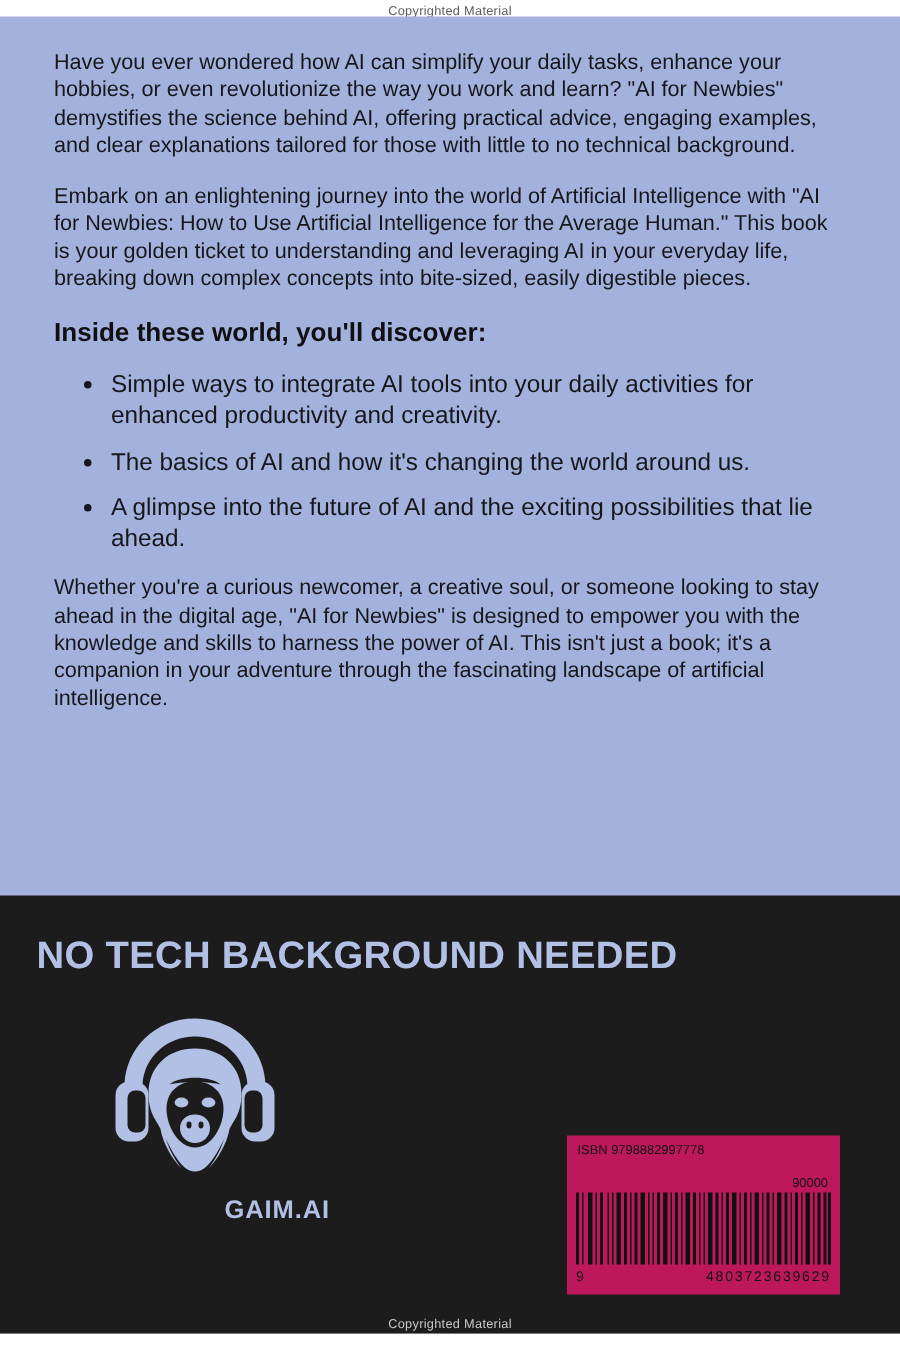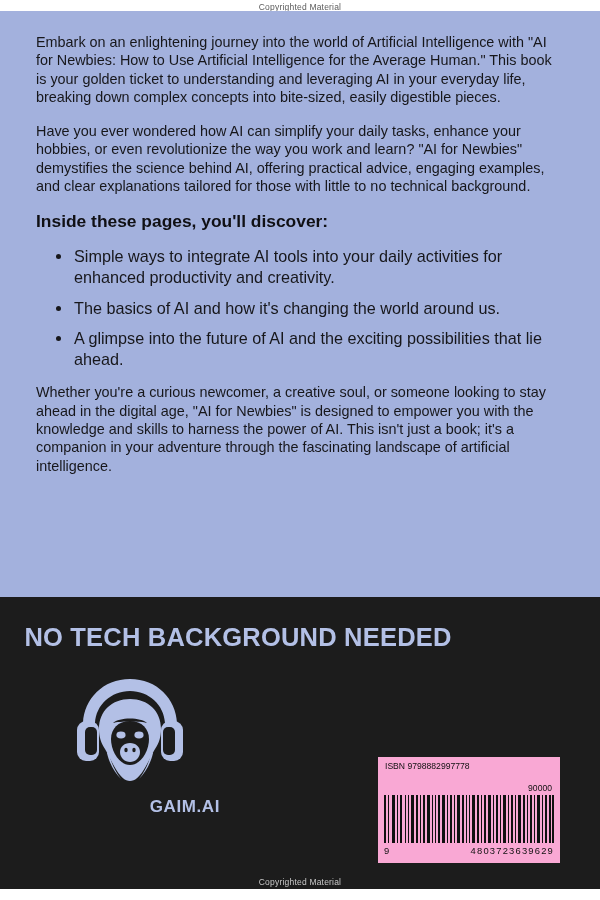--- a/index.html
+++ b/index.html
@@ -124,21 +124,21 @@
     font-weight: bold;
     letter-spacing: 0.6px;
     font-family: "Liberation Sans", sans-serif;
   }
   .barcode-box {
     position: absolute;
     left: 378px;
     top: 160px;
     width: 182px;
     height: 106px;
-    background: #f9a8d4;
+    background: #be185d;
     box-sizing: border-box;
     padding: 3px 4px 0 4px;
   }
   .isbn-text {
     font-size: 8.6px;
     color: #111;
     font-family: "Liberation Sans", sans-serif;
     margin: 1px 0 0 3px;
   }
   .bc-ean {
@@ -189,24 +189,24 @@
 </head>
 <body>
 
 <div class="page">
 
   <div class="copyright-top">Copyrighted Material</div>
 
   <div class="cover">
 
     <div class="blue-area">
+      <p class="para">Have you ever wondered how AI can simplify your daily tasks, enhance your hobbies, or even revolutionize the way you work and learn? "AI for Newbies" demystifies the science behind AI, offering practical advice, engaging examples, and clear explanations tailored for those with little to no technical background.</p>
       <p class="para">Embark on an enlightening journey into the world of Artificial Intelligence with "AI for Newbies: How to Use Artificial Intelligence for the Average Human." This book is your golden ticket to understanding and leveraging AI in your everyday life, breaking down complex concepts into bite-sized, easily digestible pieces.</p>
-      <p class="para">Have you ever wondered how AI can simplify your daily tasks, enhance your hobbies, or even revolutionize the way you work and learn? "AI for Newbies" demystifies the science behind AI, offering practical advice, engaging examples, and clear explanations tailored for those with little to no technical background.</p>
-
-      <h2 class="inside-head">Inside these pages, you'll discover:</h2>
+
+      <h2 class="inside-head">Inside these world, you'll discover:</h2>
 
       <ul class="bullets">
         <li>Simple ways to integrate AI tools into your daily activities for enhanced productivity and creativity.</li>
         <li>The basics of AI and how it's changing the world around us.</li>
         <li>A glimpse into the future of AI and the exciting possibilities that lie ahead.</li>
       </ul>
 
       <p class="para">Whether you're a curious newcomer, a creative soul, or someone looking to stay ahead in the digital age, "AI for Newbies" is designed to empower you with the knowledge and skills to harness the power of AI. This isn't just a book; it's a companion in your adventure through the fascinating landscape of artificial intelligence.</p>
     </div>
 

